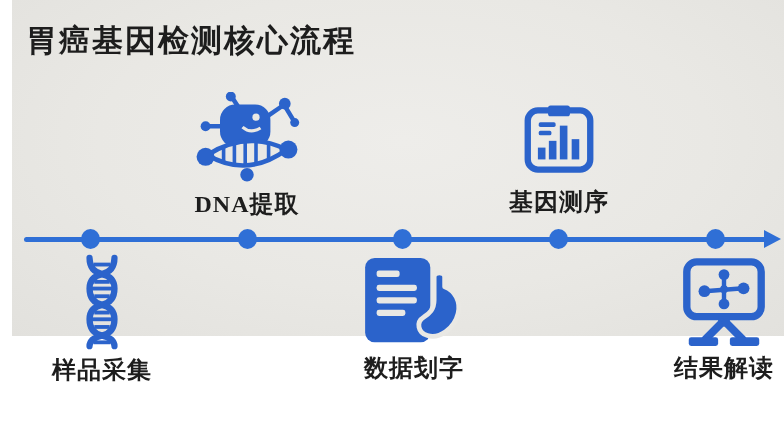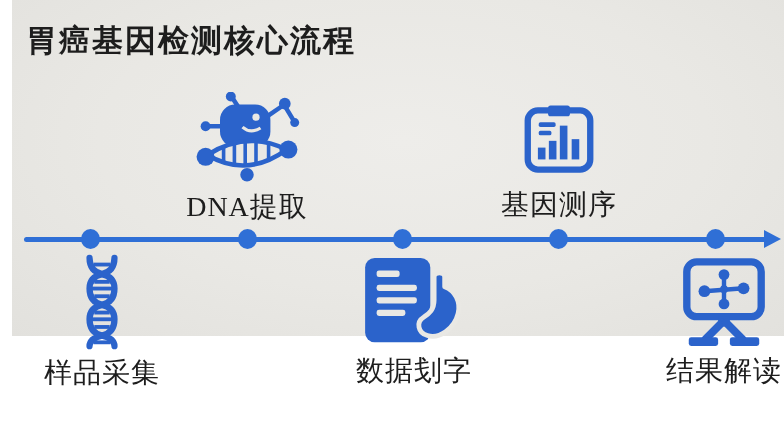--- a/index.html
+++ b/index.html
@@ -35,21 +35,21 @@
     border-bottom:9.5px solid transparent;
   }
   .tl-dot{
     position:absolute;top:229px;width:19px;height:20px;border-radius:50%;
     background:var(--timeline);
   }
   
   .stage{position:absolute;width:200px;text-align:center;}
   .stage .icon-wrap{display:block;margin:0 auto;color:var(--accent);line-height:0;}
   .stage-label{
-    display:block;font-size:28px;font-weight:400;letter-spacing:1px;
+    display:block;font-size:24px;font-weight:700;letter-spacing:1px;
     color:var(--text);white-space:nowrap;margin-top:4px;
   }
   .stage.above .stage-label{margin-top:6px;}
 </style>
 </head>
 <body>
 
 <div class="canvas">
 
   <h1 class="page-title">胃癌基因检测核心流程</h1>

